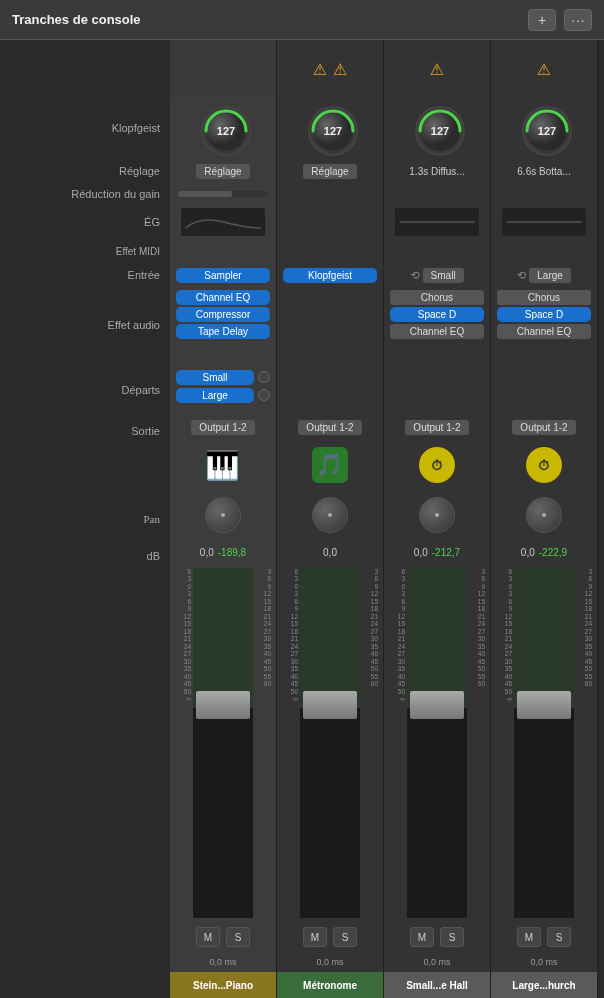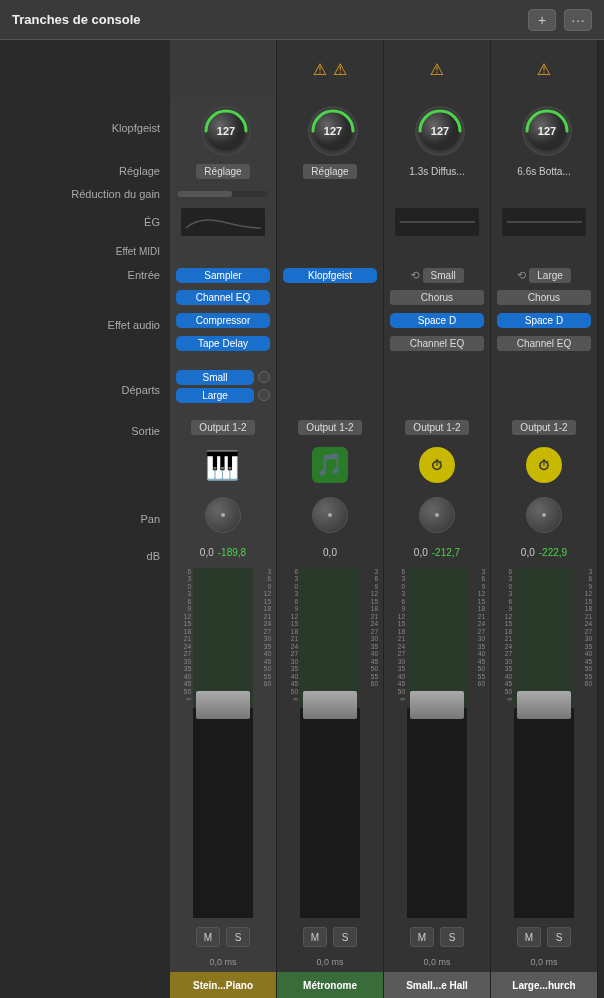--- a/index.html
+++ b/index.html
@@ -146,21 +146,21 @@
       padding: 2px 4px;
     }
     .effet-audio-row {
       min-height: 70px;
       width: 100%;
       display: flex;
       flex-direction: column;
       align-items: center;
       justify-content: flex-start;
       padding: 2px 4px;
-      gap: 8px;
+      gap: 2px;
     }
     .departs-row {
       height: 56px;
       width: 100%;
       display: flex;
       flex-direction: column;
       align-items: center;
       justify-content: center;
       gap: 3px;
       padding: 2px 4px;
@@ -437,21 +437,21 @@
     <div style="height:74px; display:flex; align-items:center; justify-content:flex-end; padding-right:10px;">
       <span style="color:#aaa;font-size:11px;">Effet audio</span>
     </div>
     <div style="height:56px; display:flex; align-items:center; justify-content:flex-end; padding-right:10px;">
       <span style="color:#aaa;font-size:11px;">Départs</span>
     </div>
     <div style="height:26px; display:flex; align-items:center; justify-content:flex-end; padding-right:10px;">
       <span style="color:#aaa;font-size:11px;">Sortie</span>
     </div>
     <div style="height:50px;"></div>
-    <div style="height:50px; display:flex; align-items:center; justify-content:flex-end; padding-right:10px;">
+    <div style="height:50px; display:flex; align-items:center; justify-content:flex-end; padding-right:10px;font-family:Liberation Serif, serif;">
       <span style="color:#aaa;font-size:11px;">Pan</span>
     </div>
     <div style="height:24px; display:flex; align-items:center; justify-content:flex-end; padding-right:10px;">
       <span style="color:#aaa;font-size:11px;">dB</span>
     </div>
   </div>
 
   <div class="channels-area">
 
     <div class="channel">

